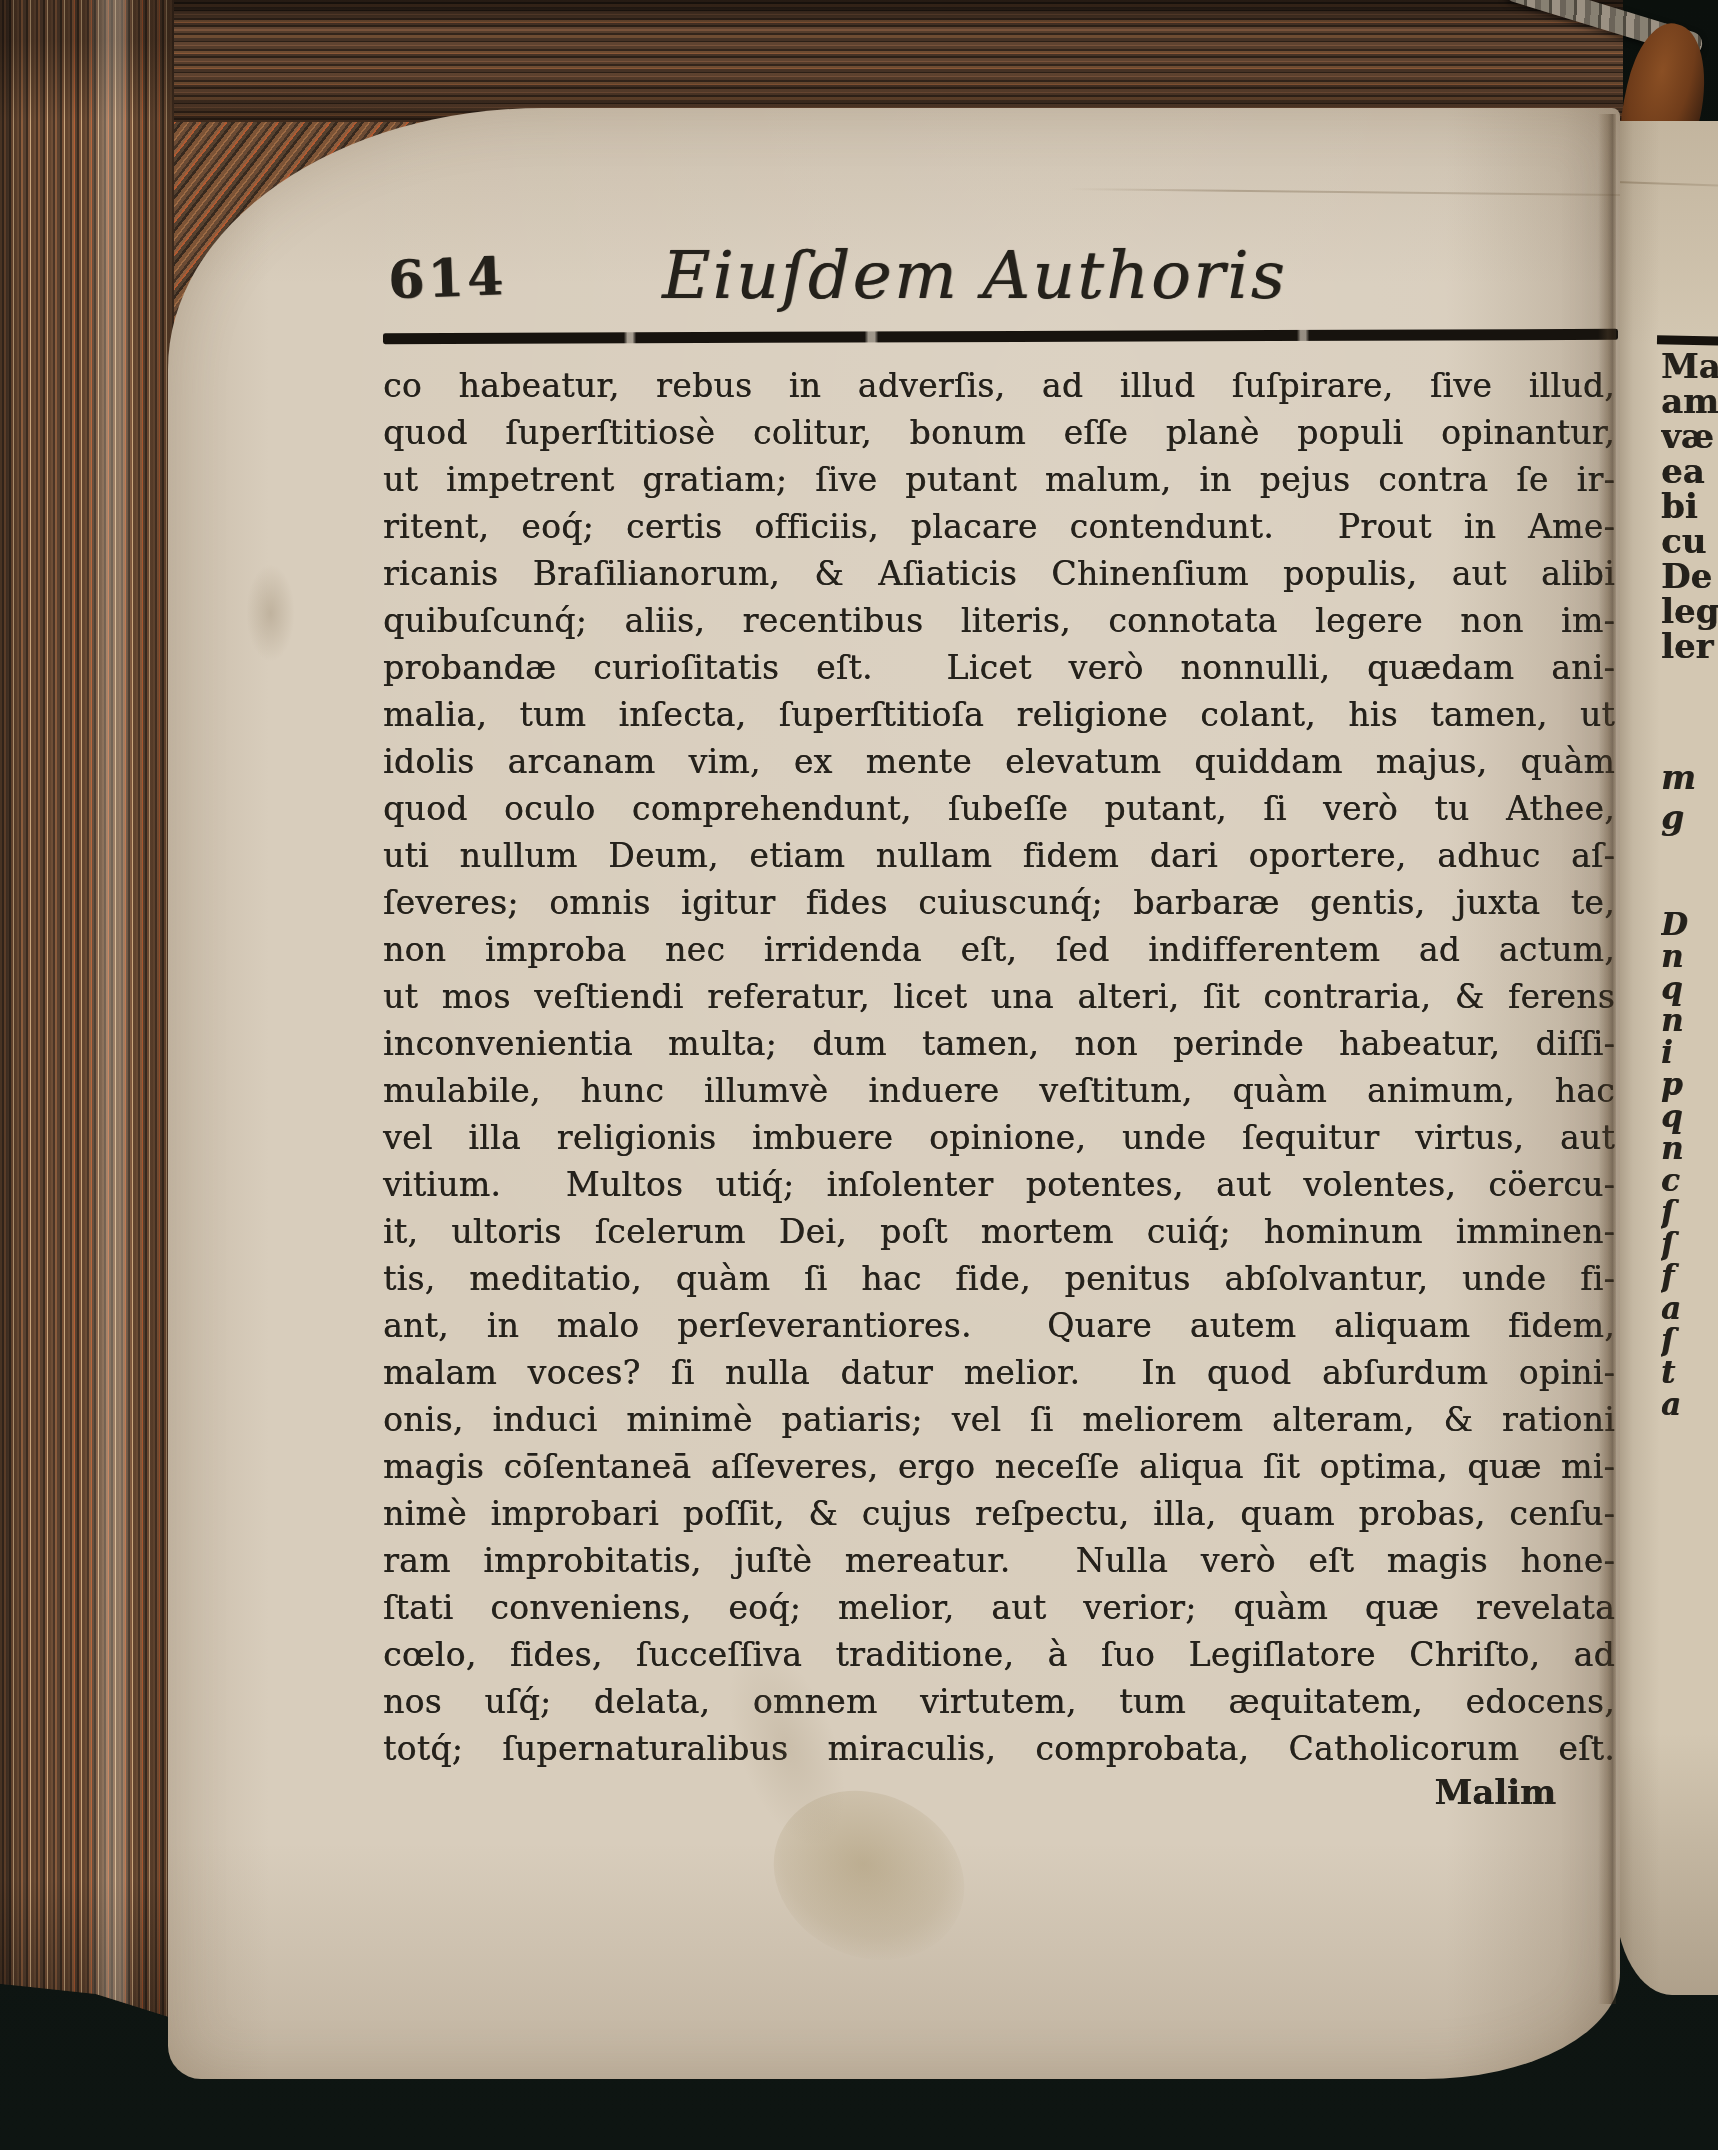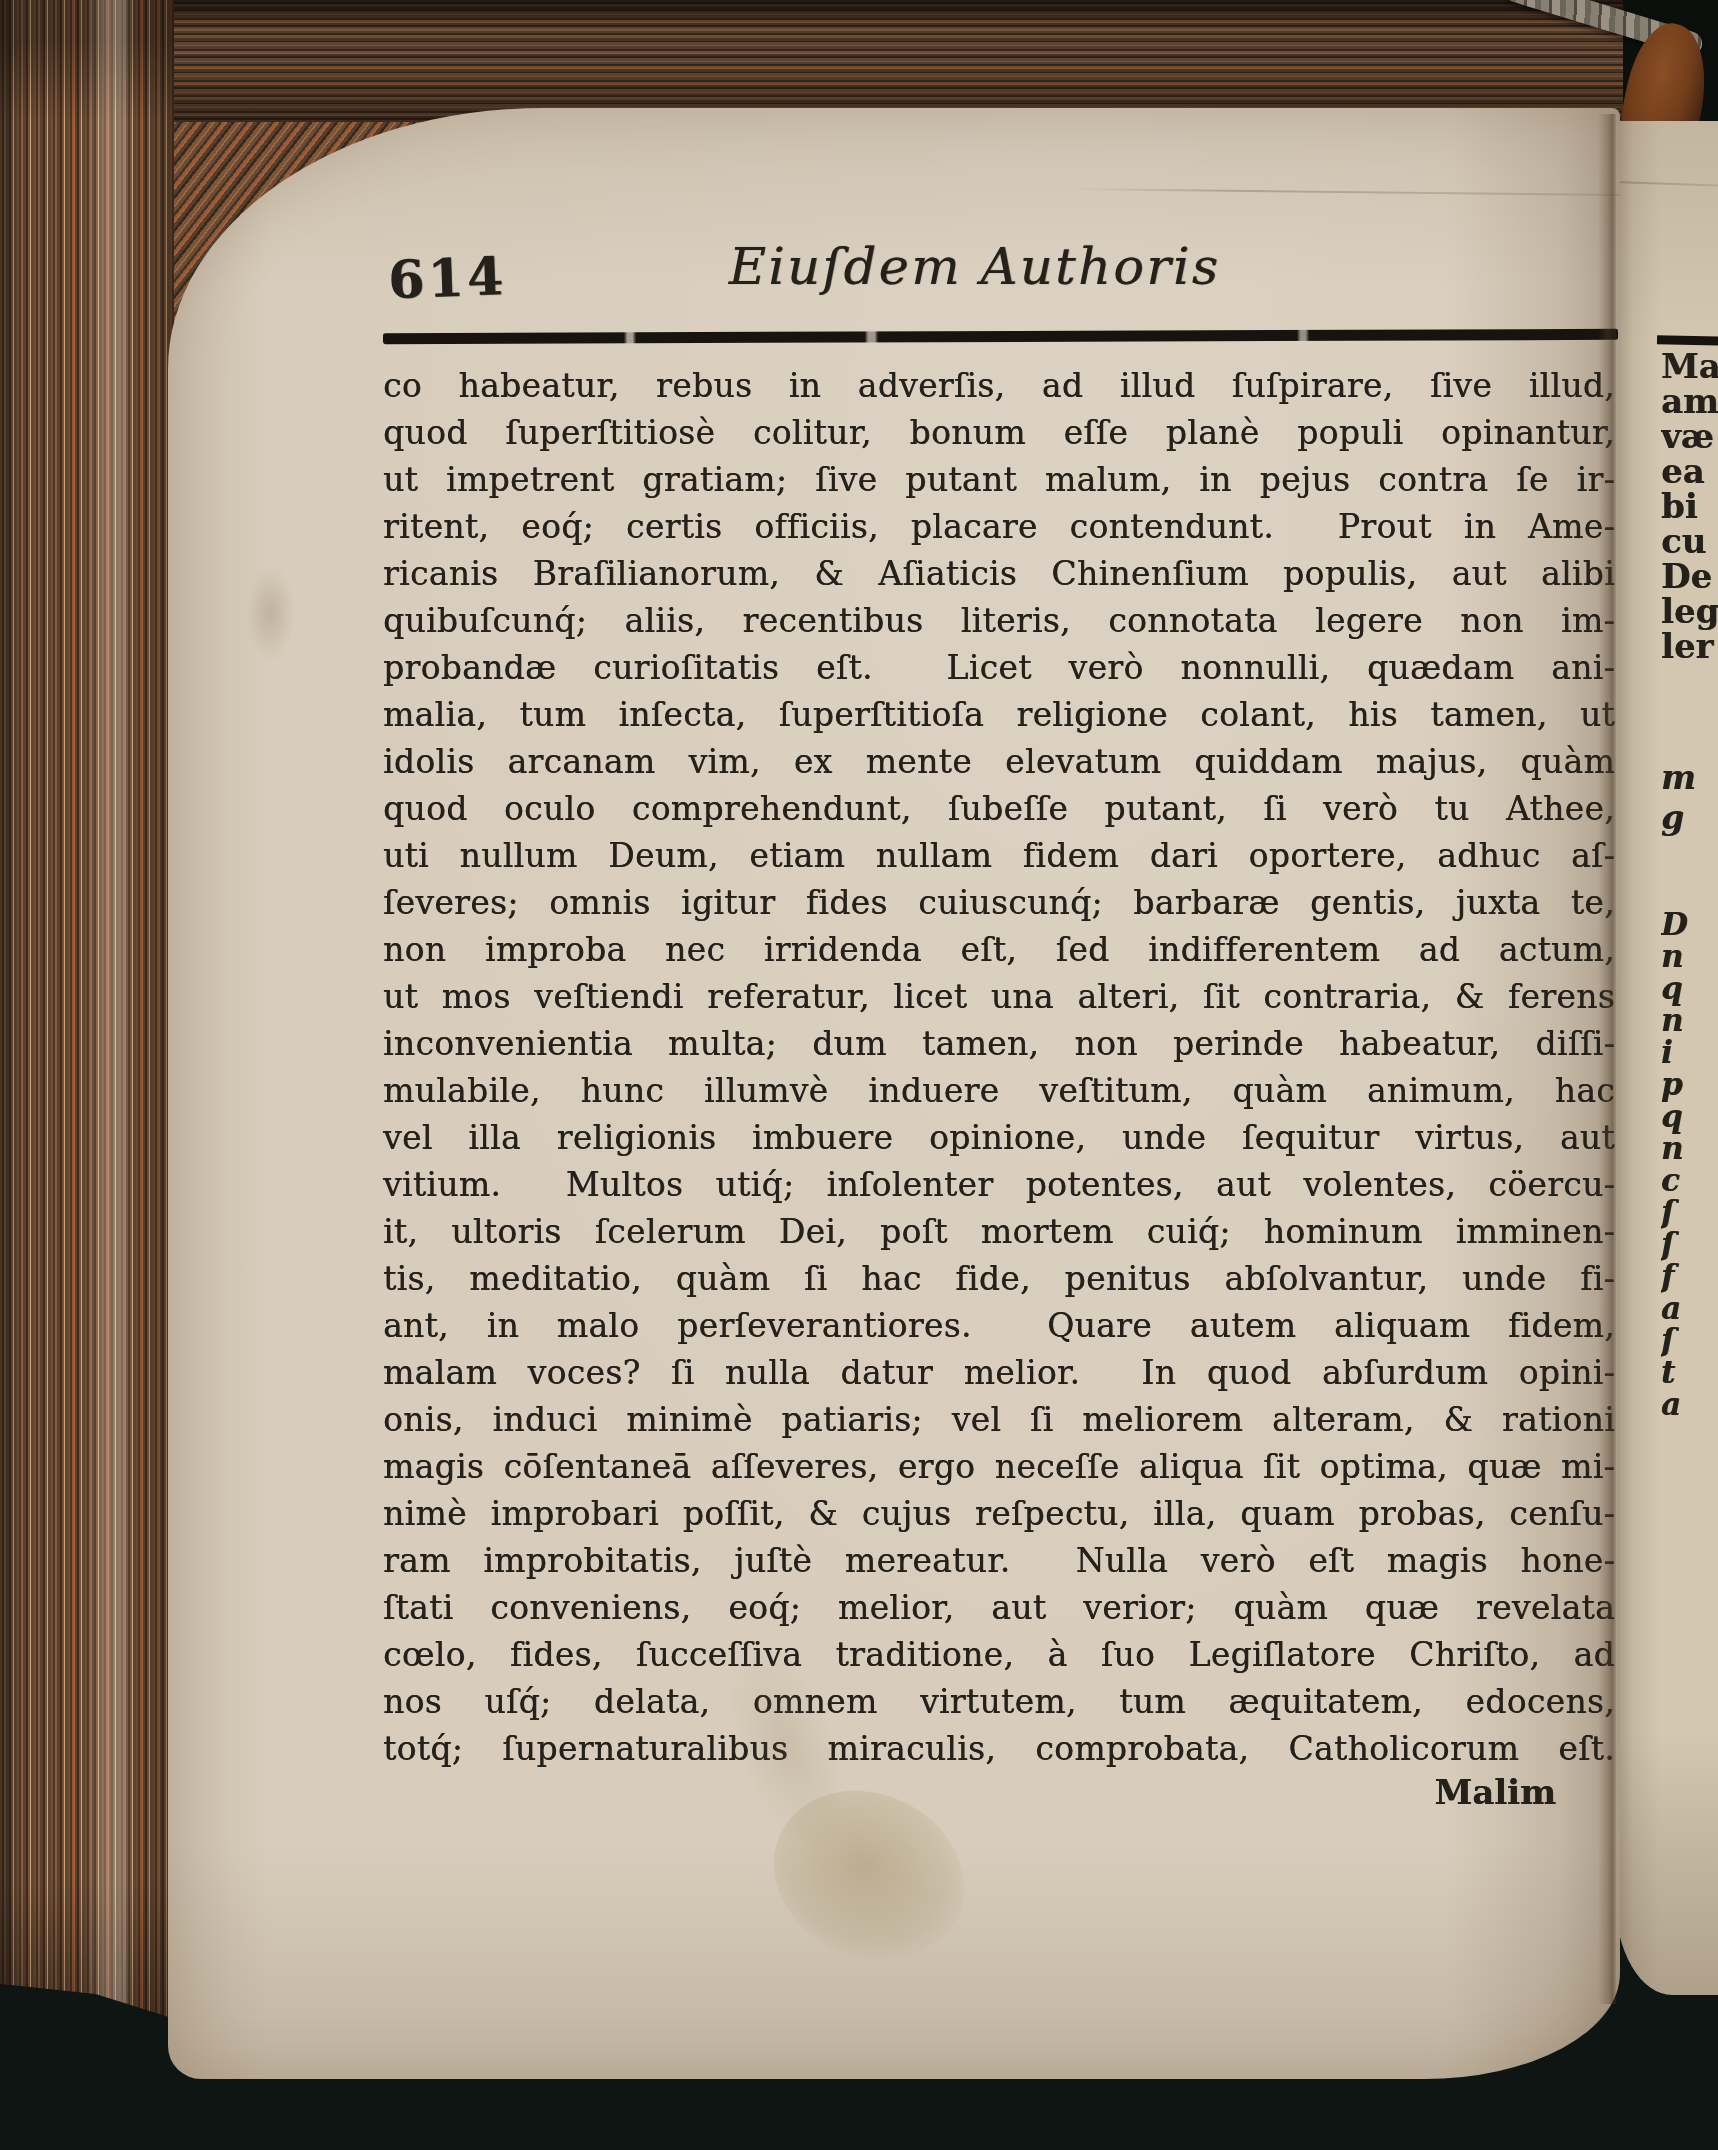--- a/index.html
+++ b/index.html
@@ -81,21 +81,21 @@
     background:radial-gradient(ellipse at 50% 50%,rgba(130,112,80,.16),rgba(0,0,0,0) 70%);
     transform:rotate(-20deg);}
   .stain-3{left:78px;top:456px;width:49px;height:98px;
     background:radial-gradient(ellipse at 50% 50%,rgba(120,100,70,.25),rgba(0,0,0,0) 70%);}
 
   
   .header{position:absolute;left:215px;top:129px;width:1232px;height:98px;color:var(--ink);}
   .page-number{position:absolute;left:4.9px;top:9.8px;font-size:52px;font-weight:bold;
     letter-spacing:3.3px;transform:rotate(-2deg);text-shadow:0.7px 0.5px 0.8px rgba(28,24,18,.8);}
   .running-title{position:absolute;left:0;right:49px;top:0;text-align:center;
-    font-style:italic;font-size:51px;letter-spacing:2.4px;
+    font-style:italic;font-size:66px;letter-spacing:2.4px;
     text-shadow:0.7px 0.4px 0.8px rgba(28,24,18,.75);}
   .head-rule{position:absolute;left:215px;top:223px;width:1235px;height:10.6px;
     background:linear-gradient(90deg,
       var(--rule) 0 19.5%,rgba(23,19,14,.25) 19.8% 20.2%,var(--rule) 20.5% 39%,
       rgba(23,19,14,.3) 39.3% 39.8%,var(--rule) 40.1% 74%,
       rgba(23,19,14,.35) 74.3% 74.7%,var(--rule) 75% 100%);
     transform:rotate(-.2deg);border-radius:2.4px;}
 
   
   .body-text{position:absolute;left:215px;top:254px;width:1232px;color:var(--ink);

